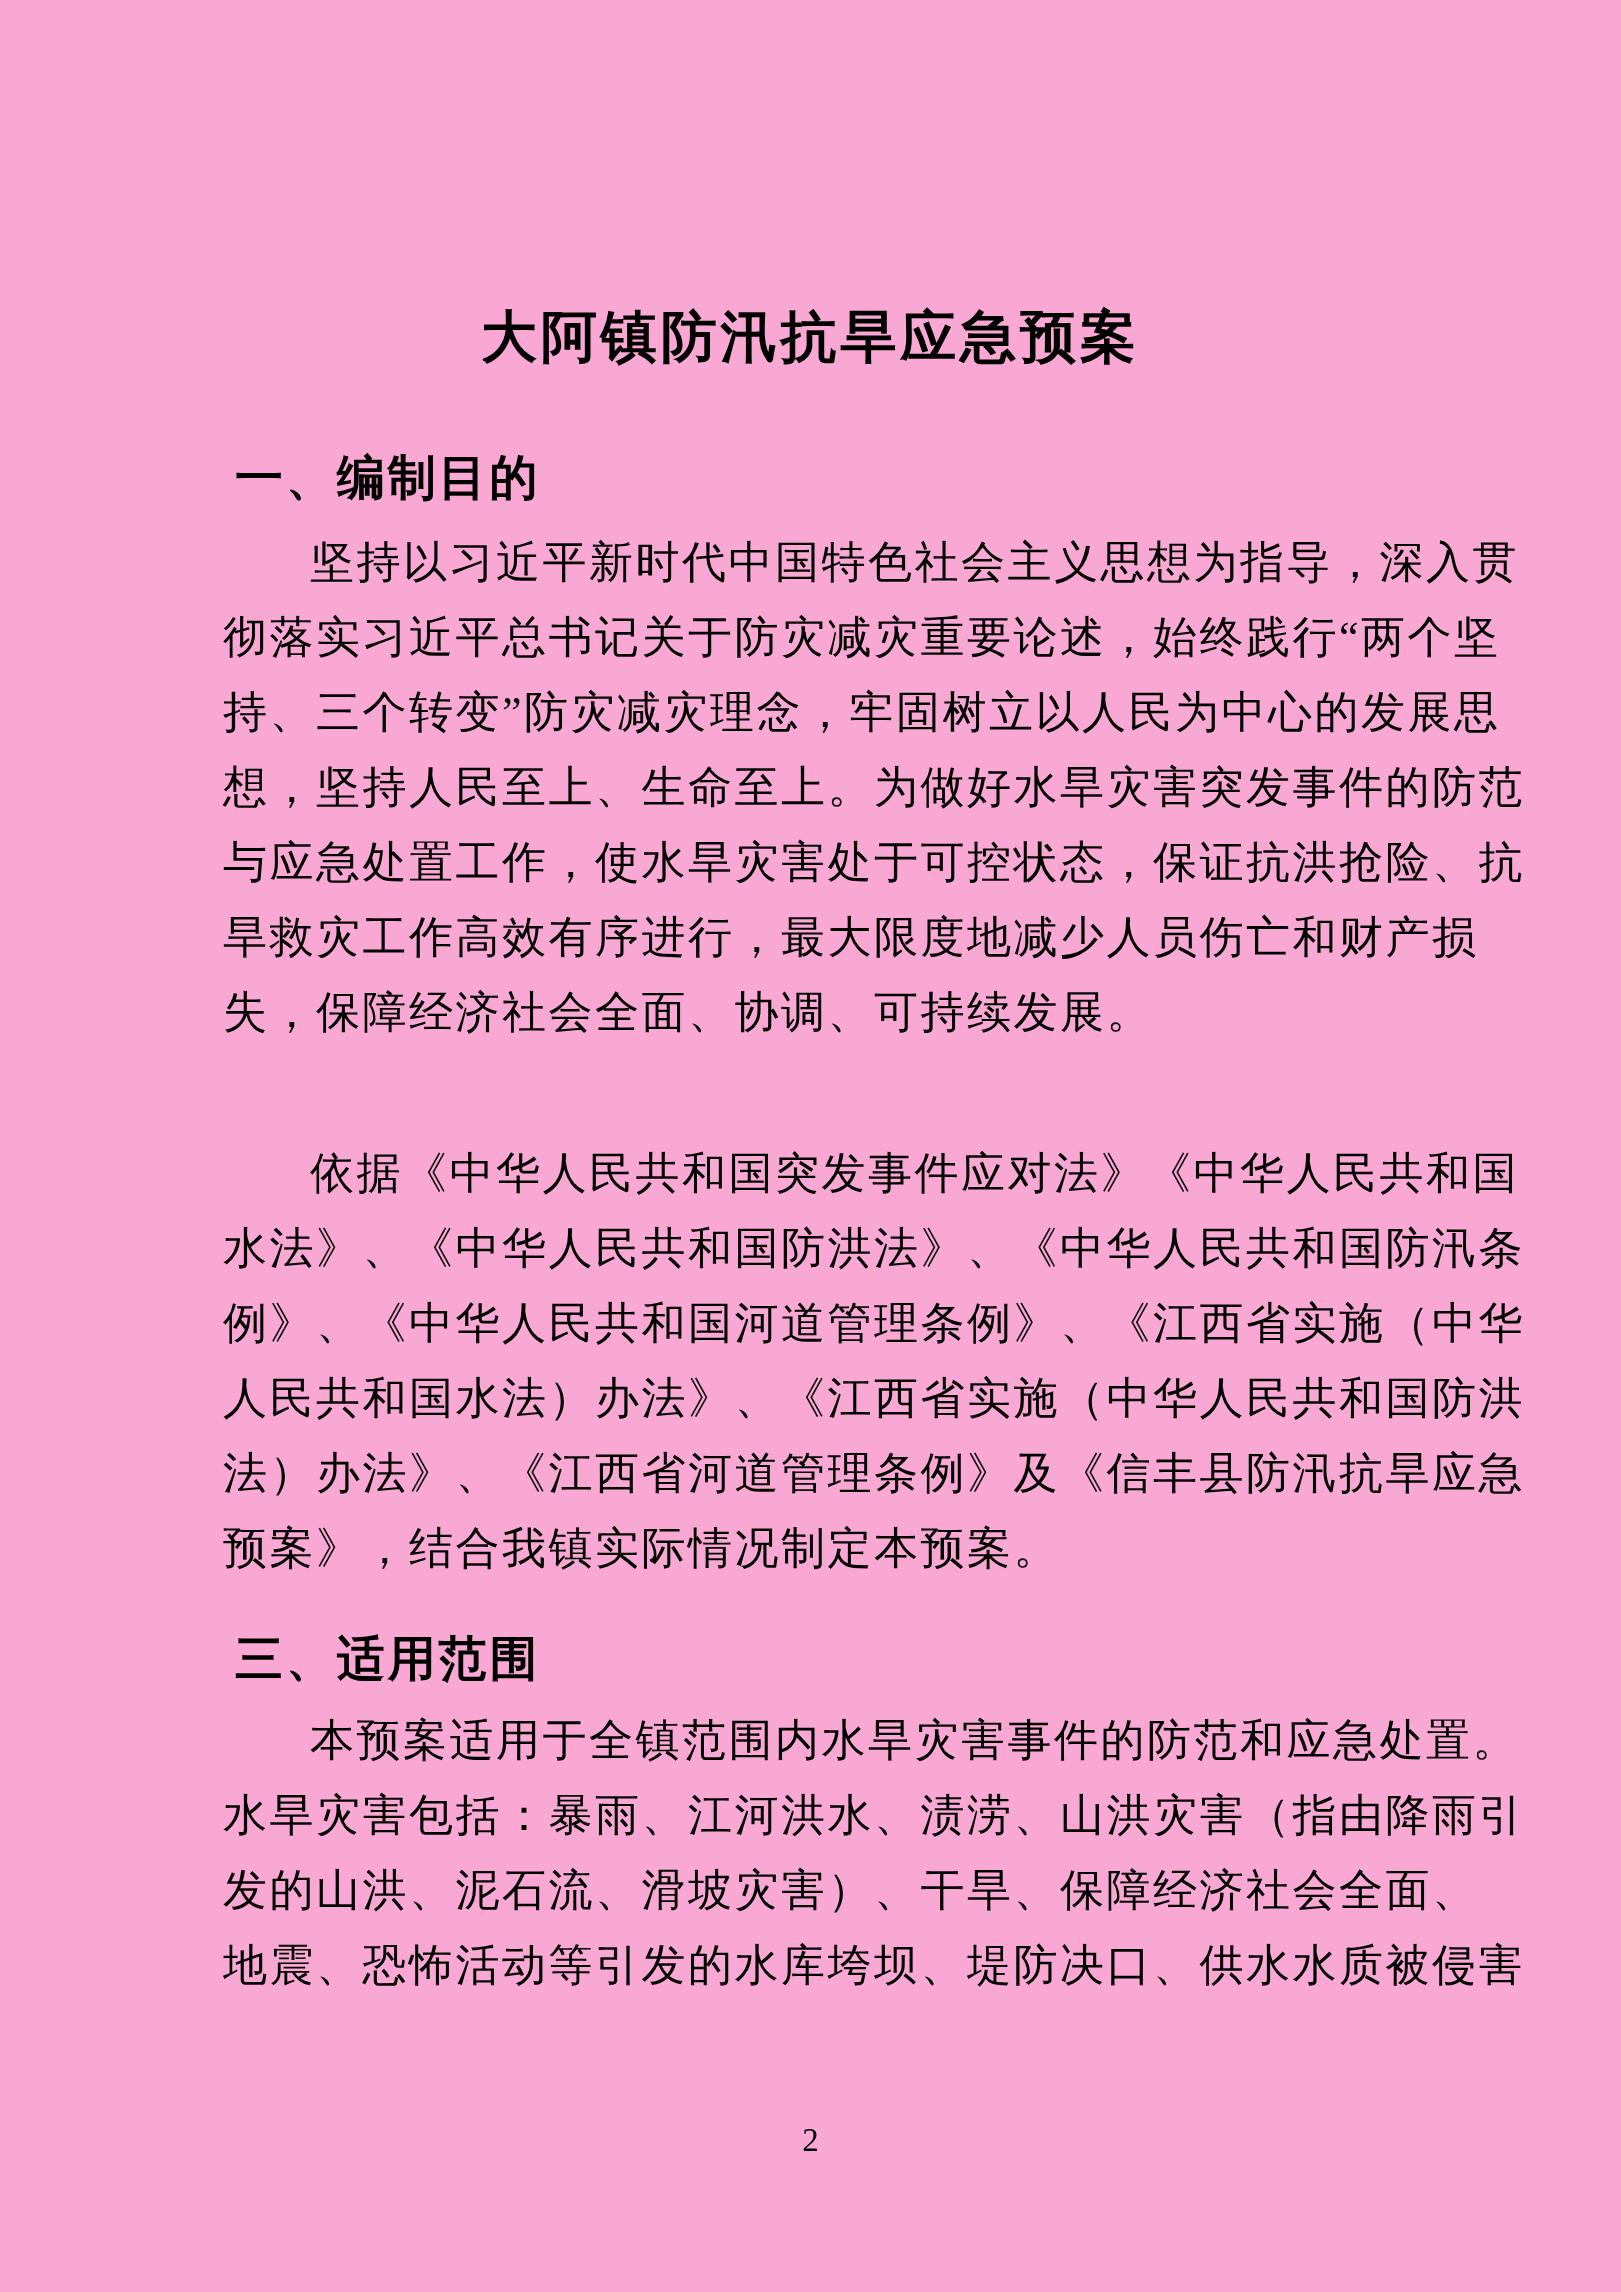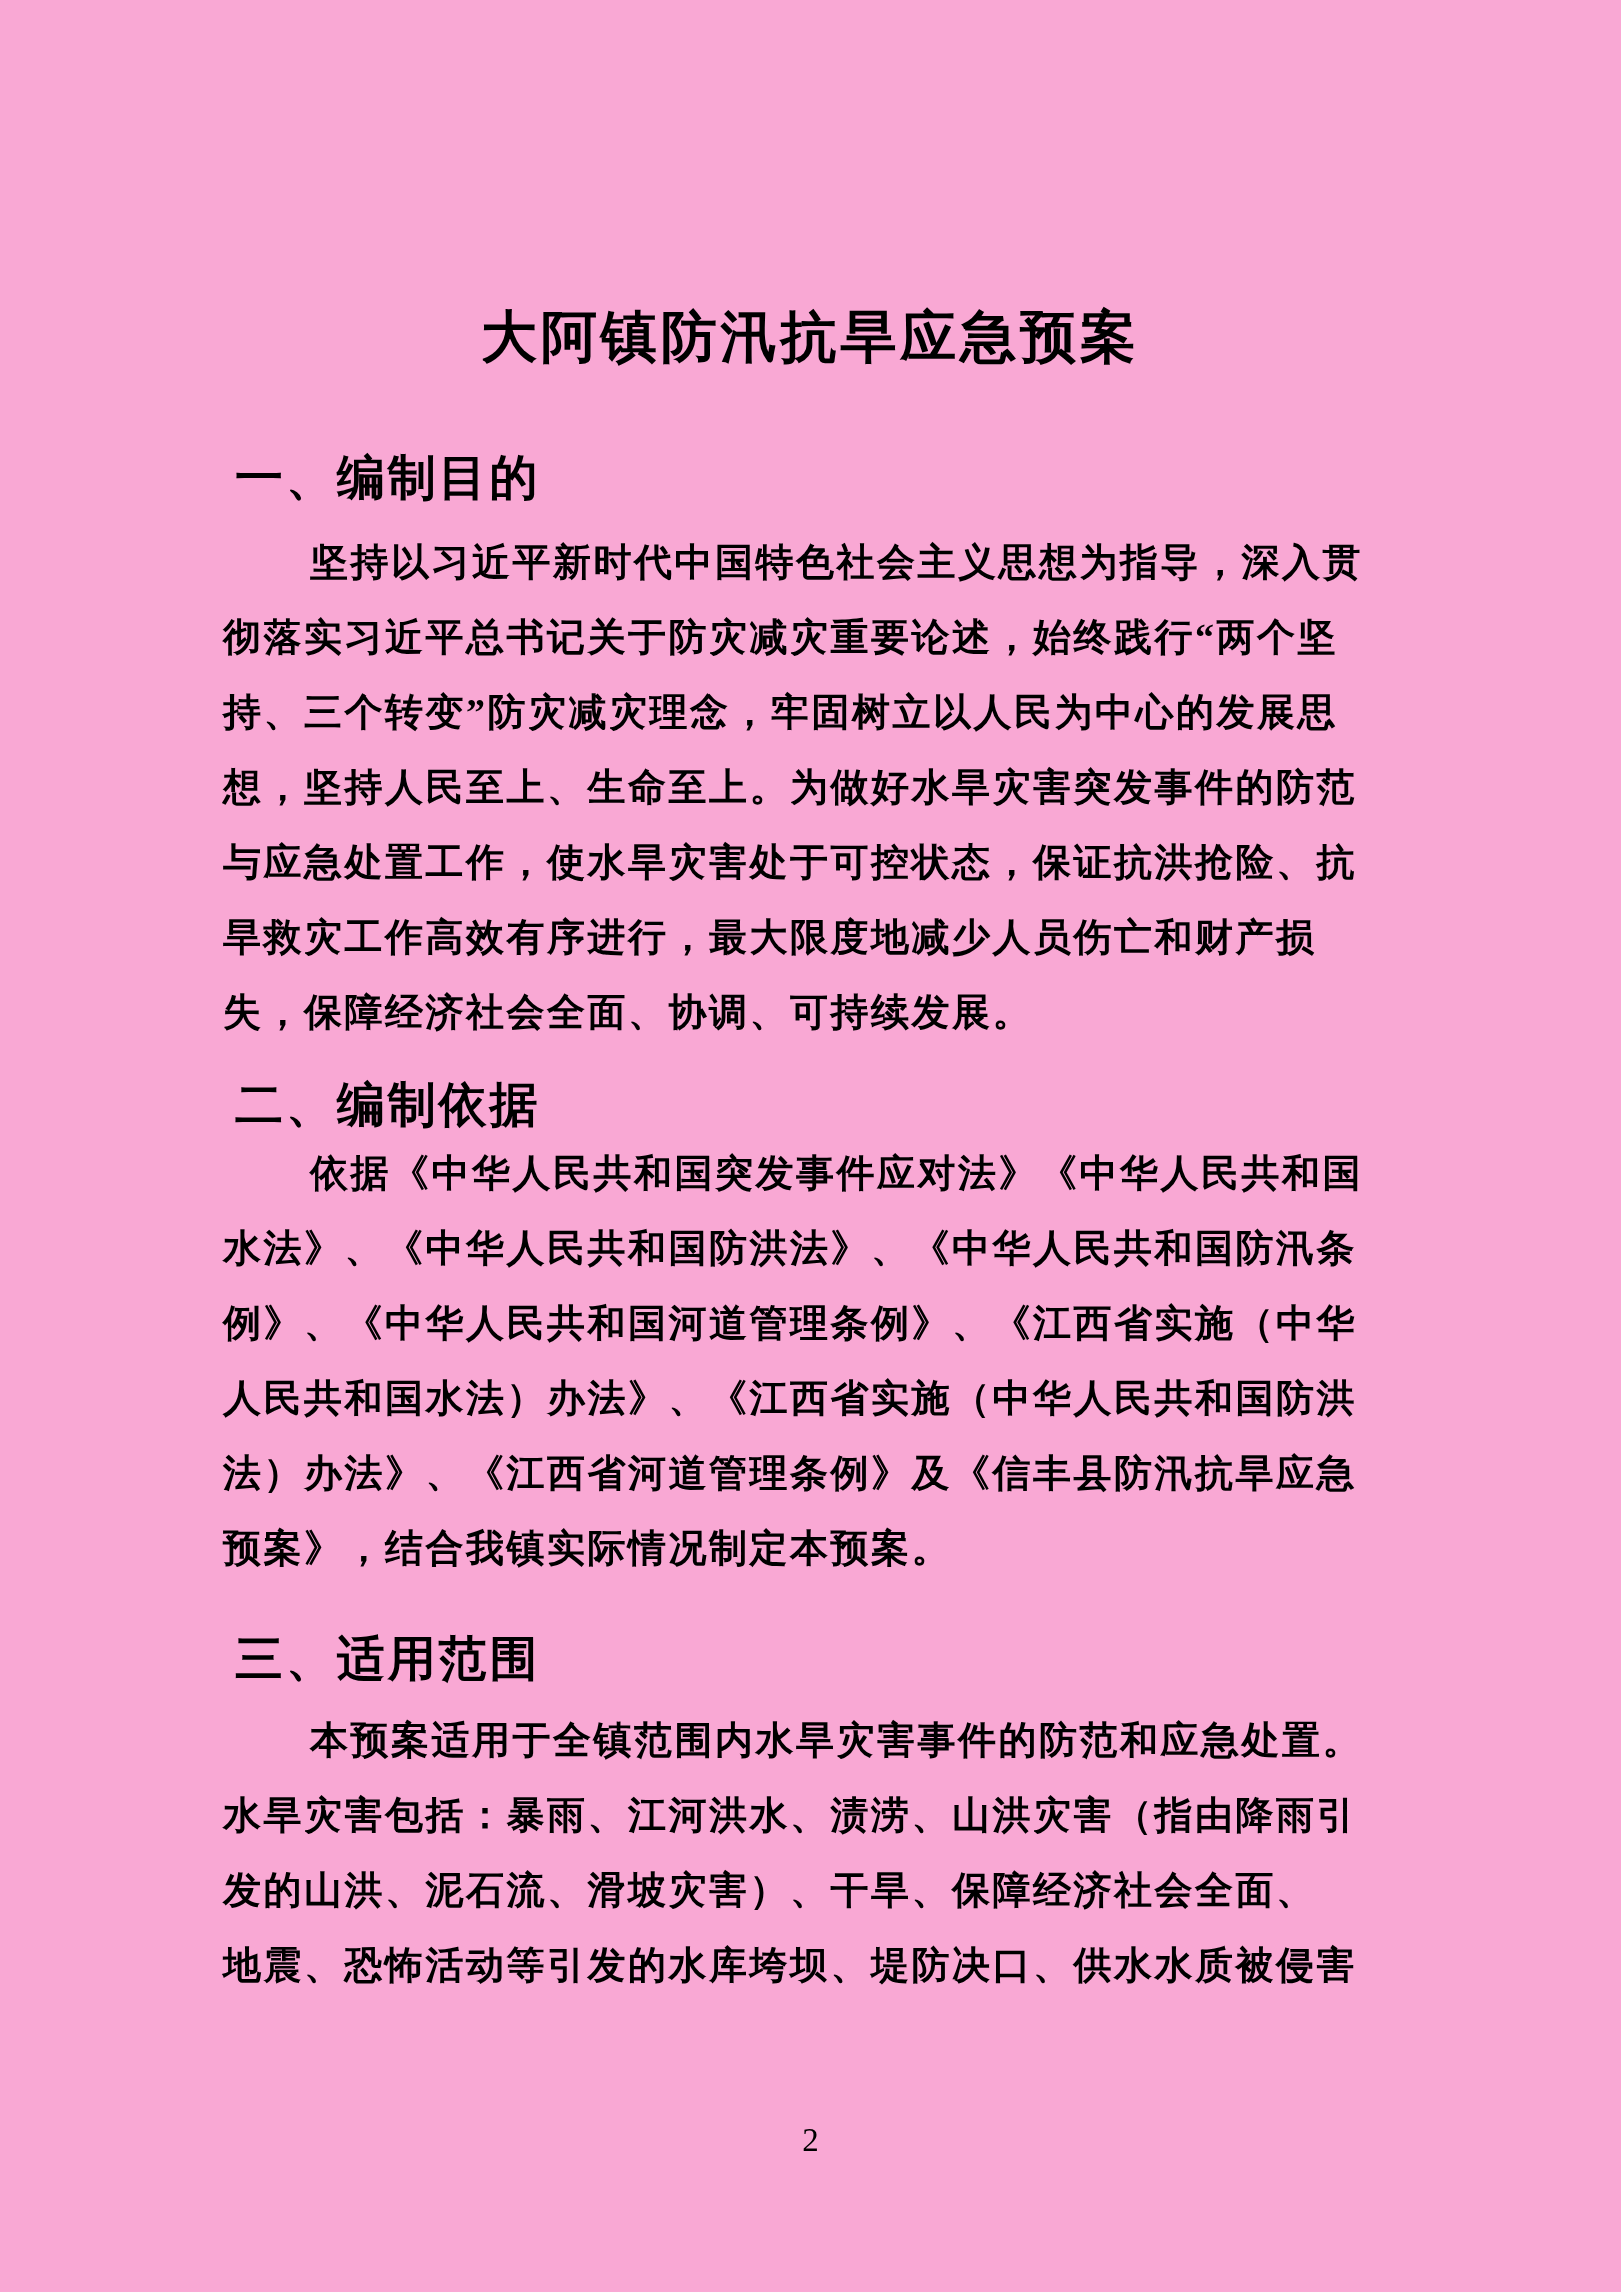--- a/index.html
+++ b/index.html
@@ -38,27 +38,26 @@
     white-space: pre;
   }
   .heading-1 { top: 448px; }
   .heading-2 { top: 1075px; }
   .heading-3 { top: 1629px; }
   .para {
     position: absolute;
     left: 223px;
     width: 1259px;
     font-family: "Liberation Serif", "DejaVu Serif", serif;
-    font-size: 38px;
+    font-size: 44px;
     line-height: 75px;
     letter-spacing: 2.5px;
     text-indent: 87px;
     white-space: pre;
     overflow: visible;
-    font-weight: bold;
   }
   .para-1 { top: 525px; }
   .para-2 { top: 1136px; }
   .para-3 { top: 1703px; }
   .page-number {
     position: absolute;
     top: 2121px;
     left: 0;
     width: 1621px;
     text-align: center;
@@ -76,21 +75,20 @@
   <div class="sec-heading heading-1">一、编制目的</div>
 
   <div class="para para-1">坚持以习近平新时代中国特色社会主义思想为指导，深入贯
 彻落实习近平总书记关于防灾减灾重要论述，始终践行“两个坚
 持、三个转变”防灾减灾理念，牢固树立以人民为中心的发展思
 想，坚持人民至上、生命至上。为做好水旱灾害突发事件的防范
 与应急处置工作，使水旱灾害处于可控状态，保证抗洪抢险、抗
 旱救灾工作高效有序进行，最大限度地减少人员伤亡和财产损
 失，保障经济社会全面、协调、可持续发展。</div>
 
-  <div class="sec-heading heading-2">二、编制依据</div>
 
   <div class="para para-2">依据《中华人民共和国突发事件应对法》《中华人民共和国
 水法》、《中华人民共和国防洪法》、《中华人民共和国防汛条
 例》、《中华人民共和国河道管理条例》、《江西省实施（中华
 人民共和国水法）办法》、《江西省实施（中华人民共和国防洪
 法）办法》、《江西省河道管理条例》及《信丰县防汛抗旱应急
 预案》，结合我镇实际情况制定本预案。</div>
 
   <div class="sec-heading heading-3">三、适用范围</div>
 

